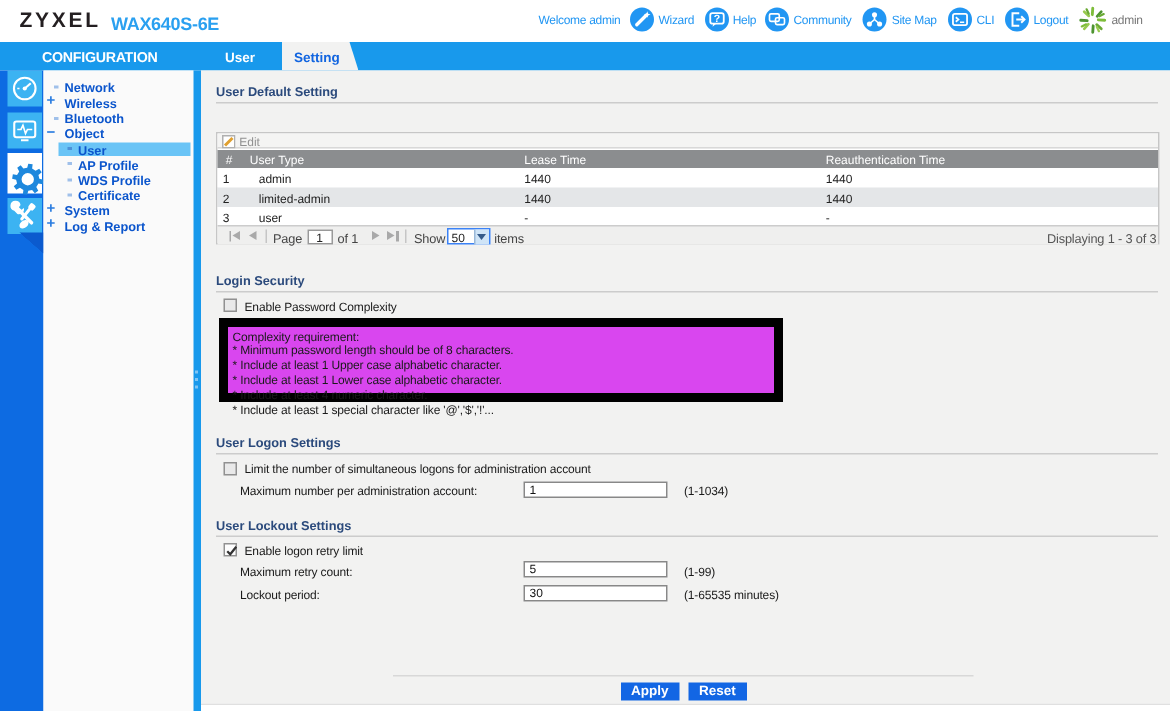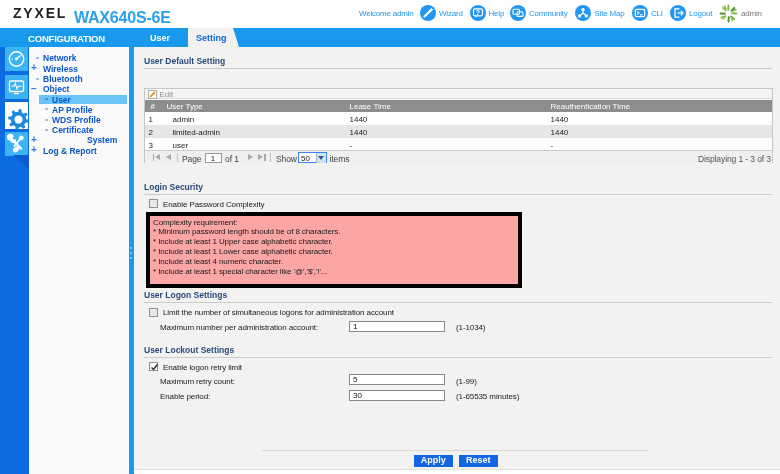--- a/index.html
+++ b/index.html
@@ -4,21 +4,21 @@
 <style>
 * { margin:0; padding:0; box-sizing:border-box; }
 html,body { width:780px; height:474px; overflow:hidden; background:#fff; }
 body { font-family:"Liberation Sans", sans-serif; }
 #page { position:relative; width:780px; height:474px; }
 .abs { position:absolute; }
 
 
 #hdr { position:absolute; left:0; top:0; width:780px; height:28px; background:#fff; }
 #logo { position:absolute; left:13px; top:5px; font-size:14px; font-weight:bold; color:#241f21; letter-spacing:1.8px; }
-#model { position:absolute; left:74px; top:9px; font-size:16px; font-weight:bold; color:#2aa0f0; letter-spacing:-0.2px; }
+#model { position:absolute; left:74px; top:9px; font-size:12px; font-weight:bold; color:#2aa0f0; letter-spacing:-0.2px; }
 .hlabel { position:absolute; top:8.5px; font-size:8px; letter-spacing:-0.2px; color:#2196f3; white-space:nowrap; }
 .hcirc { position:absolute; top:5px; width:16px; height:16px; border-radius:50%; background:#2196f3; }
 
 
 #band { position:absolute; left:0; top:28px; width:780px; height:19px; background:#1899ec; }
 #cfgtitle { position:absolute; left:0; top:32.5px; width:133px; text-align:center; font-size:9.5px; font-weight:bold; color:#fff; letter-spacing:-0.2px; }
 #tab-user { position:absolute; left:150px; top:33px; font-size:9px; font-weight:bold; color:#fff; }
 #tab-setting { position:absolute; left:188px; top:28px; width:51px; height:19px; background:#f2f2f1;
   clip-path:polygon(0 0, 45px 0, 51px 19px, 0 19px); }
 #tab-setting span { position:absolute; left:8px; top:4.5px; font-size:9px; font-weight:bold; color:#1265e0; }
@@ -55,21 +55,21 @@
 .tr { position:absolute; left:0; width:627px; height:13px; }
 .td { position:absolute; top:3px; font-size:8px; color:#222; }
 #pager { position:absolute; left:0; top:61.5px; width:627px; height:13px; background:#efefee; border-top:1px solid #ccc; }
 .pgt { position:absolute; top:2.5px; font-size:8.5px; letter-spacing:-0.1px; color:#444; white-space:nowrap; }
 .vsep { position:absolute; top:2px; width:1px; height:9px; background:#c5c5c5; }
 .arrL { width:0; height:0; border-top:3.5px solid rgba(0,0,0,0); border-bottom:3.5px solid rgba(0,0,0,0); border-right:5px solid #a9a9a9; position:absolute; top:3px; }
 .arrR { width:0; height:0; border-top:3.5px solid rgba(0,0,0,0); border-bottom:3.5px solid rgba(0,0,0,0); border-left:5px solid #a9a9a9; position:absolute; top:3px; }
 .bar { position:absolute; top:3px; width:1.5px; height:7px; background:#a9a9a9; }
 
 
-#cbox { position:absolute; left:12.5px; top:164.5px; width:376px; height:76px; background:#fca5a5; border:4px solid #000000; }
+#cbox { position:absolute; left:12.5px; top:164.5px; width:376px; height:56px; background:#d946ef; border:6px solid #000000; }
 #cbox div { font-size:8px; letter-spacing:-0.1px; color:#1a1a1a; line-height:9.9px; padding-left:3px; white-space:nowrap; }
 
 
 .btn { position:absolute; top:408px; height:11.5px; background:#1266e4; color:#fff; font-size:9px; font-weight:bold; text-align:center; line-height:11.5px; }
 </style>
 </head>
 <body>
 <div id="page">
 
   <div id="hdr">
@@ -182,21 +182,21 @@
       <div class="mi" style="left:14.5px; top:37.2px;">Object</div>
     <div class="dot" style="left:16px; top:51px; background:#4a90d8;"></div>
       <div class="mi" style="left:23.5px; top:47.5px;">User</div>
     <div class="dot" style="left:16px; top:61.3px;"></div>
       <div class="mi" style="left:23.5px; top:57.8px;">AP Profile</div>
     <div class="dot" style="left:16px; top:71.6px;"></div>
       <div class="mi" style="left:23.5px; top:68.1px;">WDS Profile</div>
     <div class="dot" style="left:16px; top:81.6px;"></div>
       <div class="mi" style="left:23.5px; top:78.1px;">Certificate</div>
     <div class="pm" style="left:2.5px; top:86.7px;">+</div>
-      <div class="mi" style="left:14.5px; top:88.2px;margin-left:44px;">System</div>
+      <div class="mi" style="left:14.5px; top:88.2px;">System</div>
     <div class="pm" style="left:2.5px; top:97px;">+</div>
       <div class="mi" style="left:14.5px; top:98.5px;">Log &amp; Report</div>
   </div>
   <div id="divider">
       <span style="position:absolute;left:1.5px;top:200px;width:2px;height:2px;background:#7fc4f4;"></span>
       <span style="position:absolute;left:1.5px;top:205px;width:2px;height:2px;background:#7fc4f4;"></span>
       <span style="position:absolute;left:1.5px;top:210px;width:2px;height:2px;background:#7fc4f4;"></span>
     </div>
 
   <div id="content">
@@ -282,21 +282,21 @@
     <div class="sechead" style="top:298px;">User Lockout Settings</div>
     <div class="hline" style="top:310px;"></div>
     <div class="cb" style="left:15.5px; top:315px;"></div>
     <svg width="9" height="9" style="position:absolute; left:16px; top:315.5px;">
       <path d="M1.5 4.5 L3.5 6.5 L7.5 1.5" fill="none" stroke="#333" stroke-width="1.5"></path>
     </svg>
     <div class="lbl" style="left:29.5px; top:315.5px;">Enable logon retry limit</div>
     <div class="lbl" style="left:26.5px; top:329.5px;">Maximum retry count:</div>
     <div class="inp" style="top:327px;">5</div>
     <div class="lbl" style="left:322.5px; top:329.5px;">(1-99)</div>
-    <div class="lbl" style="left:26.5px; top:344.5px;">Enable period:</div>
+    <div class="lbl" style="left:26.5px; top:344.5px;">Lockout period:</div>
     <div class="inp" style="top:342.5px;">30</div>
     <div class="lbl" style="left:322.5px; top:344.5px;">(1-65535 minutes)</div>
 
     <div class="hline" style="left:128.5px; top:402.5px; width:387px; background:#d8d8d8;"></div>
     <div class="btn" style="left:280px; width:39.5px;">Apply</div>
     <div class="btn" style="left:325px; width:39.5px;">Reset</div>
   </div>
   <div id="footer"></div>
 
 </div>

